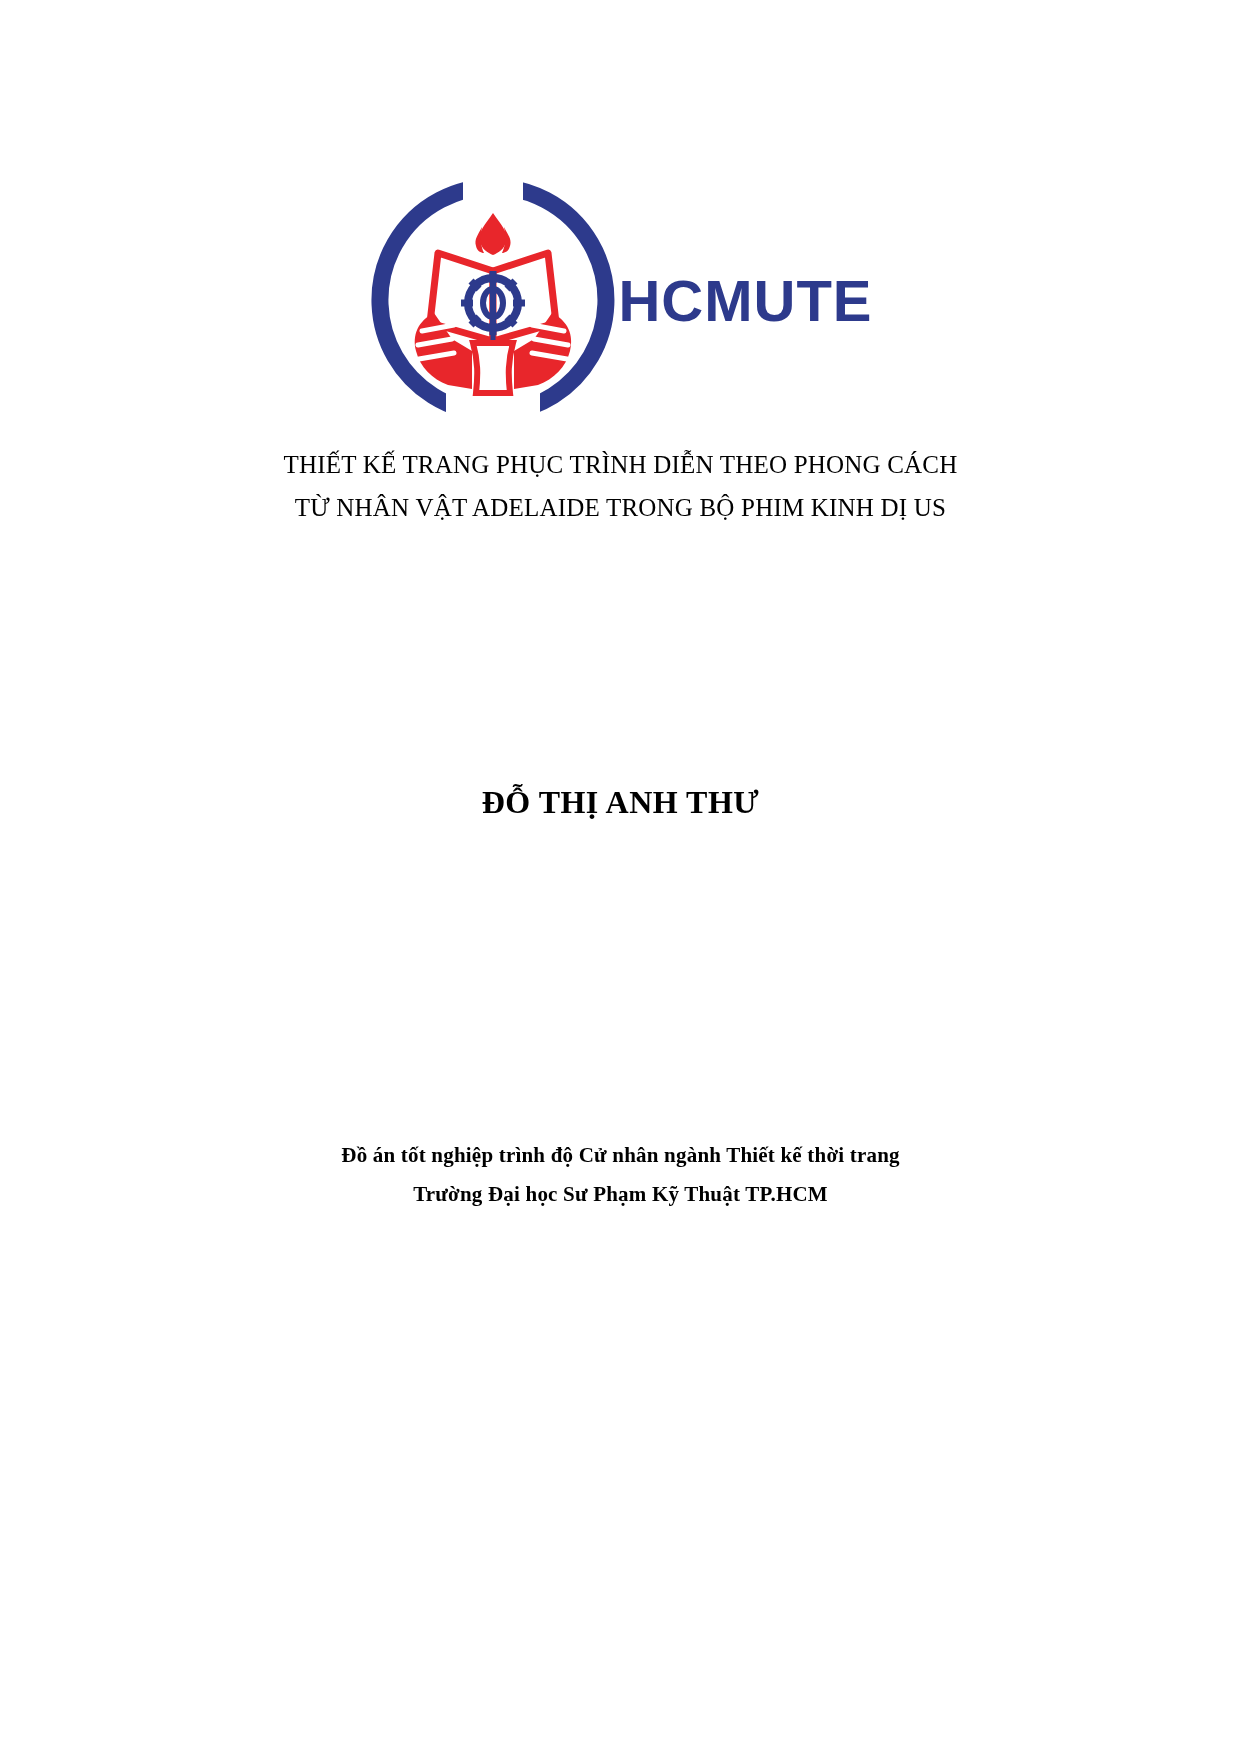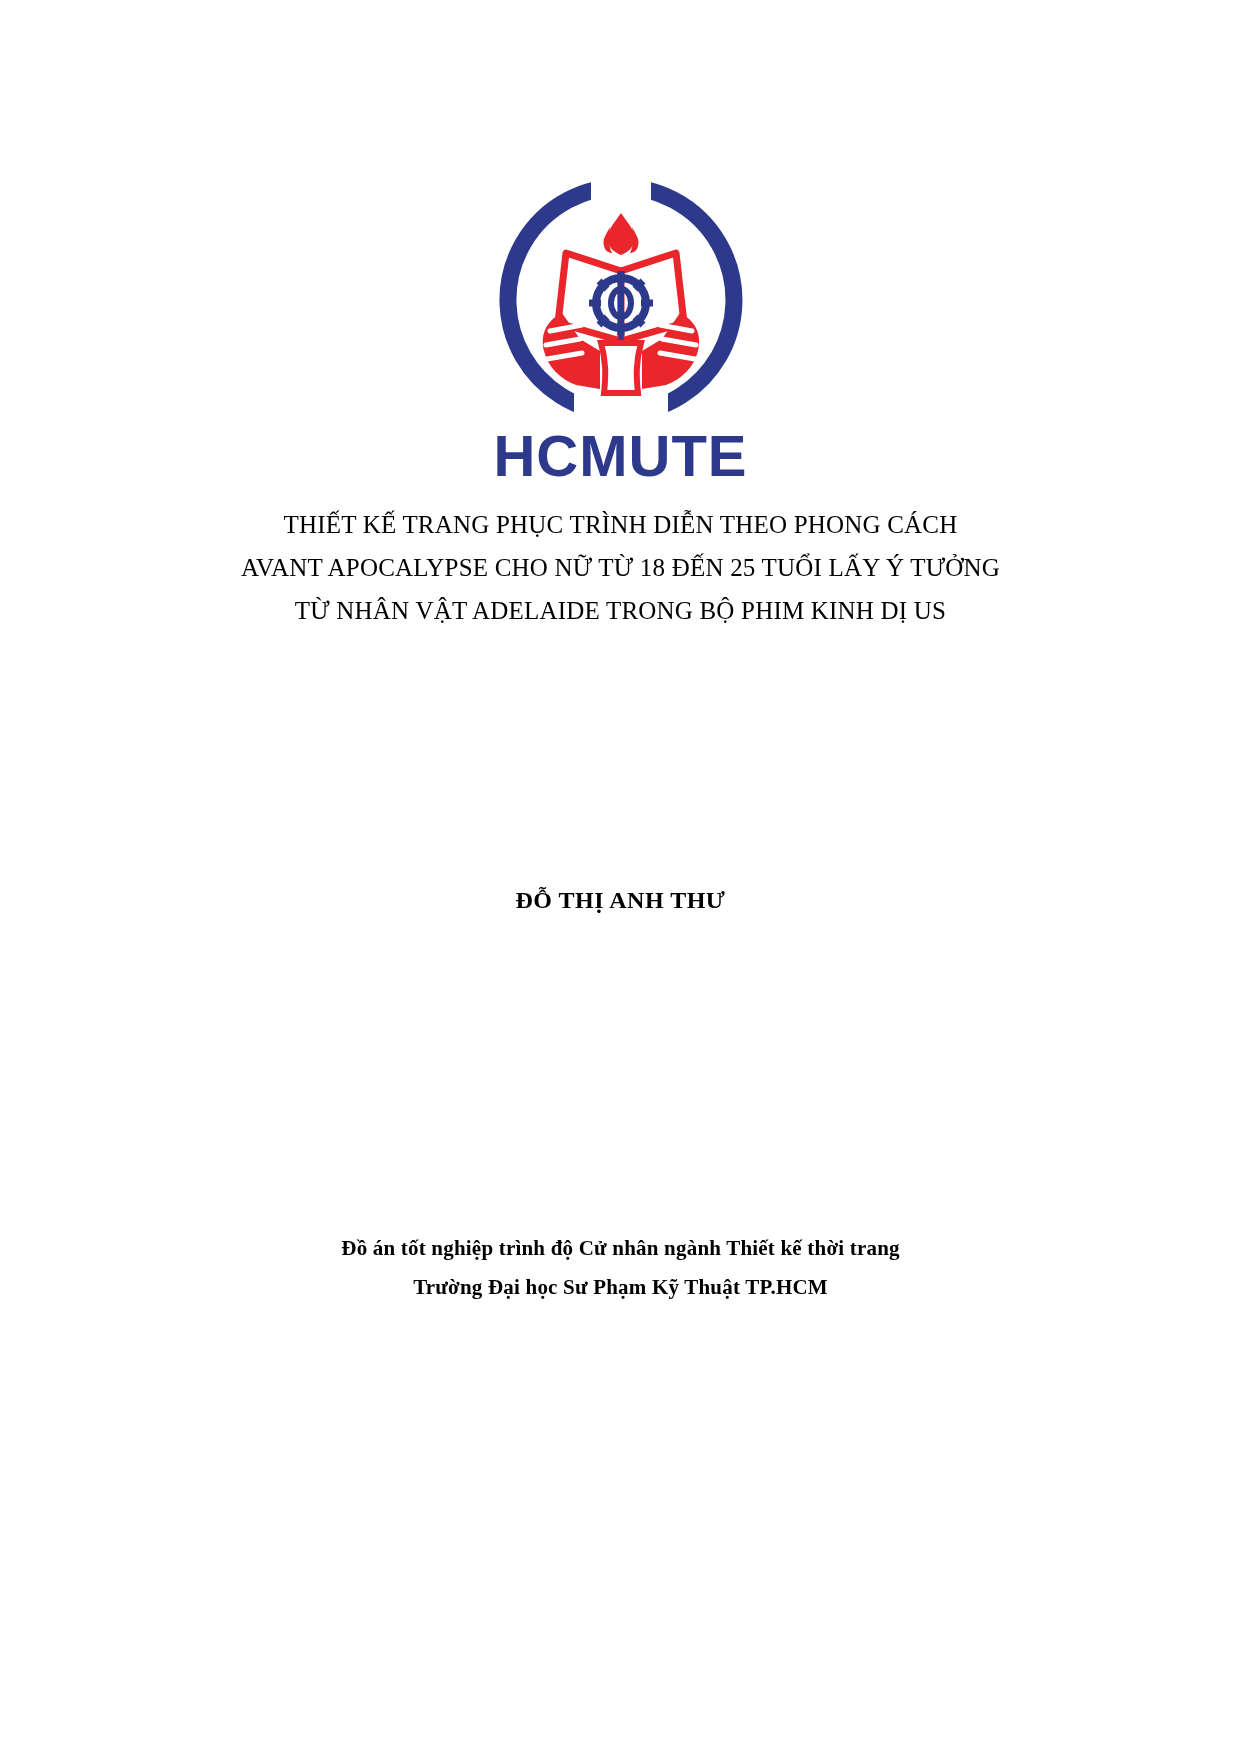--- a/index.html
+++ b/index.html
@@ -23,21 +23,21 @@
     position: relative;
     display: flex;
     flex-direction: column;
     align-items: center;
   }
 
   
   .logo-block {
     margin-top: 175px;
     display: flex;
-    flex-direction: column;
+    flex-direction: row;
     align-items: center;
   }
   .logo-mark {
     width: 250px;
     height: 250px;
     position: relative;
   }
   .logo-mark svg {
     display: block;
   }
@@ -64,21 +64,21 @@
     line-height: 1.72;
     white-space: nowrap;
   }
 
   
   .author-block {
     margin-top: 255px;
     text-align: center;
   }
   .author-name {
-    font-size: 24px;
+    font-size: 32px;
     font-weight: bold;
     letter-spacing: 0.5px;
   }
 
   
   .footer-block {
     margin-top: 315px;
     text-align: center;
     font-family: "Liberation Serif", serif;
   }
@@ -150,21 +150,20 @@
         <rect x="104" y="170" width="42" height="48" fill="#ffffff"></rect>
         <path d="M104 170 L146 170 L146 218 L104 218 Z" fill="#ffffff"></path>
         <path d="M105 168 C110 186 110 200 108 218 L142 218 C140 200 140 186 145 168 Z" fill="#ffffff" stroke="#e8262b" stroke-width="6"></path>
       </svg>
     </div>
     <div class="logo-wordmark">HCMUTE</div>
   </div>
 
   <div class="title-block">
     <div class="title-line">THIẾT KẾ TRANG PHỤC TRÌNH DIỄN THEO PHONG CÁCH</div>
-    <div class="title-line">AVANT APOCALYPSE CHO NỮ TỪ 18 ĐẾN 25 TUỔI LẤY Ý TƯỞNG</div>
     <div class="title-line">TỪ NHÂN VẬT ADELAIDE TRONG BỘ PHIM KINH DỊ US</div>
   </div>
 
   <div class="author-block">
     <div class="author-name">ĐỖ THỊ ANH THƯ</div>
   </div>
 
   <div class="footer-block">
     <div class="footer-line">Đồ án tốt nghiệp trình độ Cử nhân ngành Thiết kế thời trang</div>
     <div class="footer-line">Trường Đại học Sư Phạm Kỹ Thuật TP.HCM</div>

